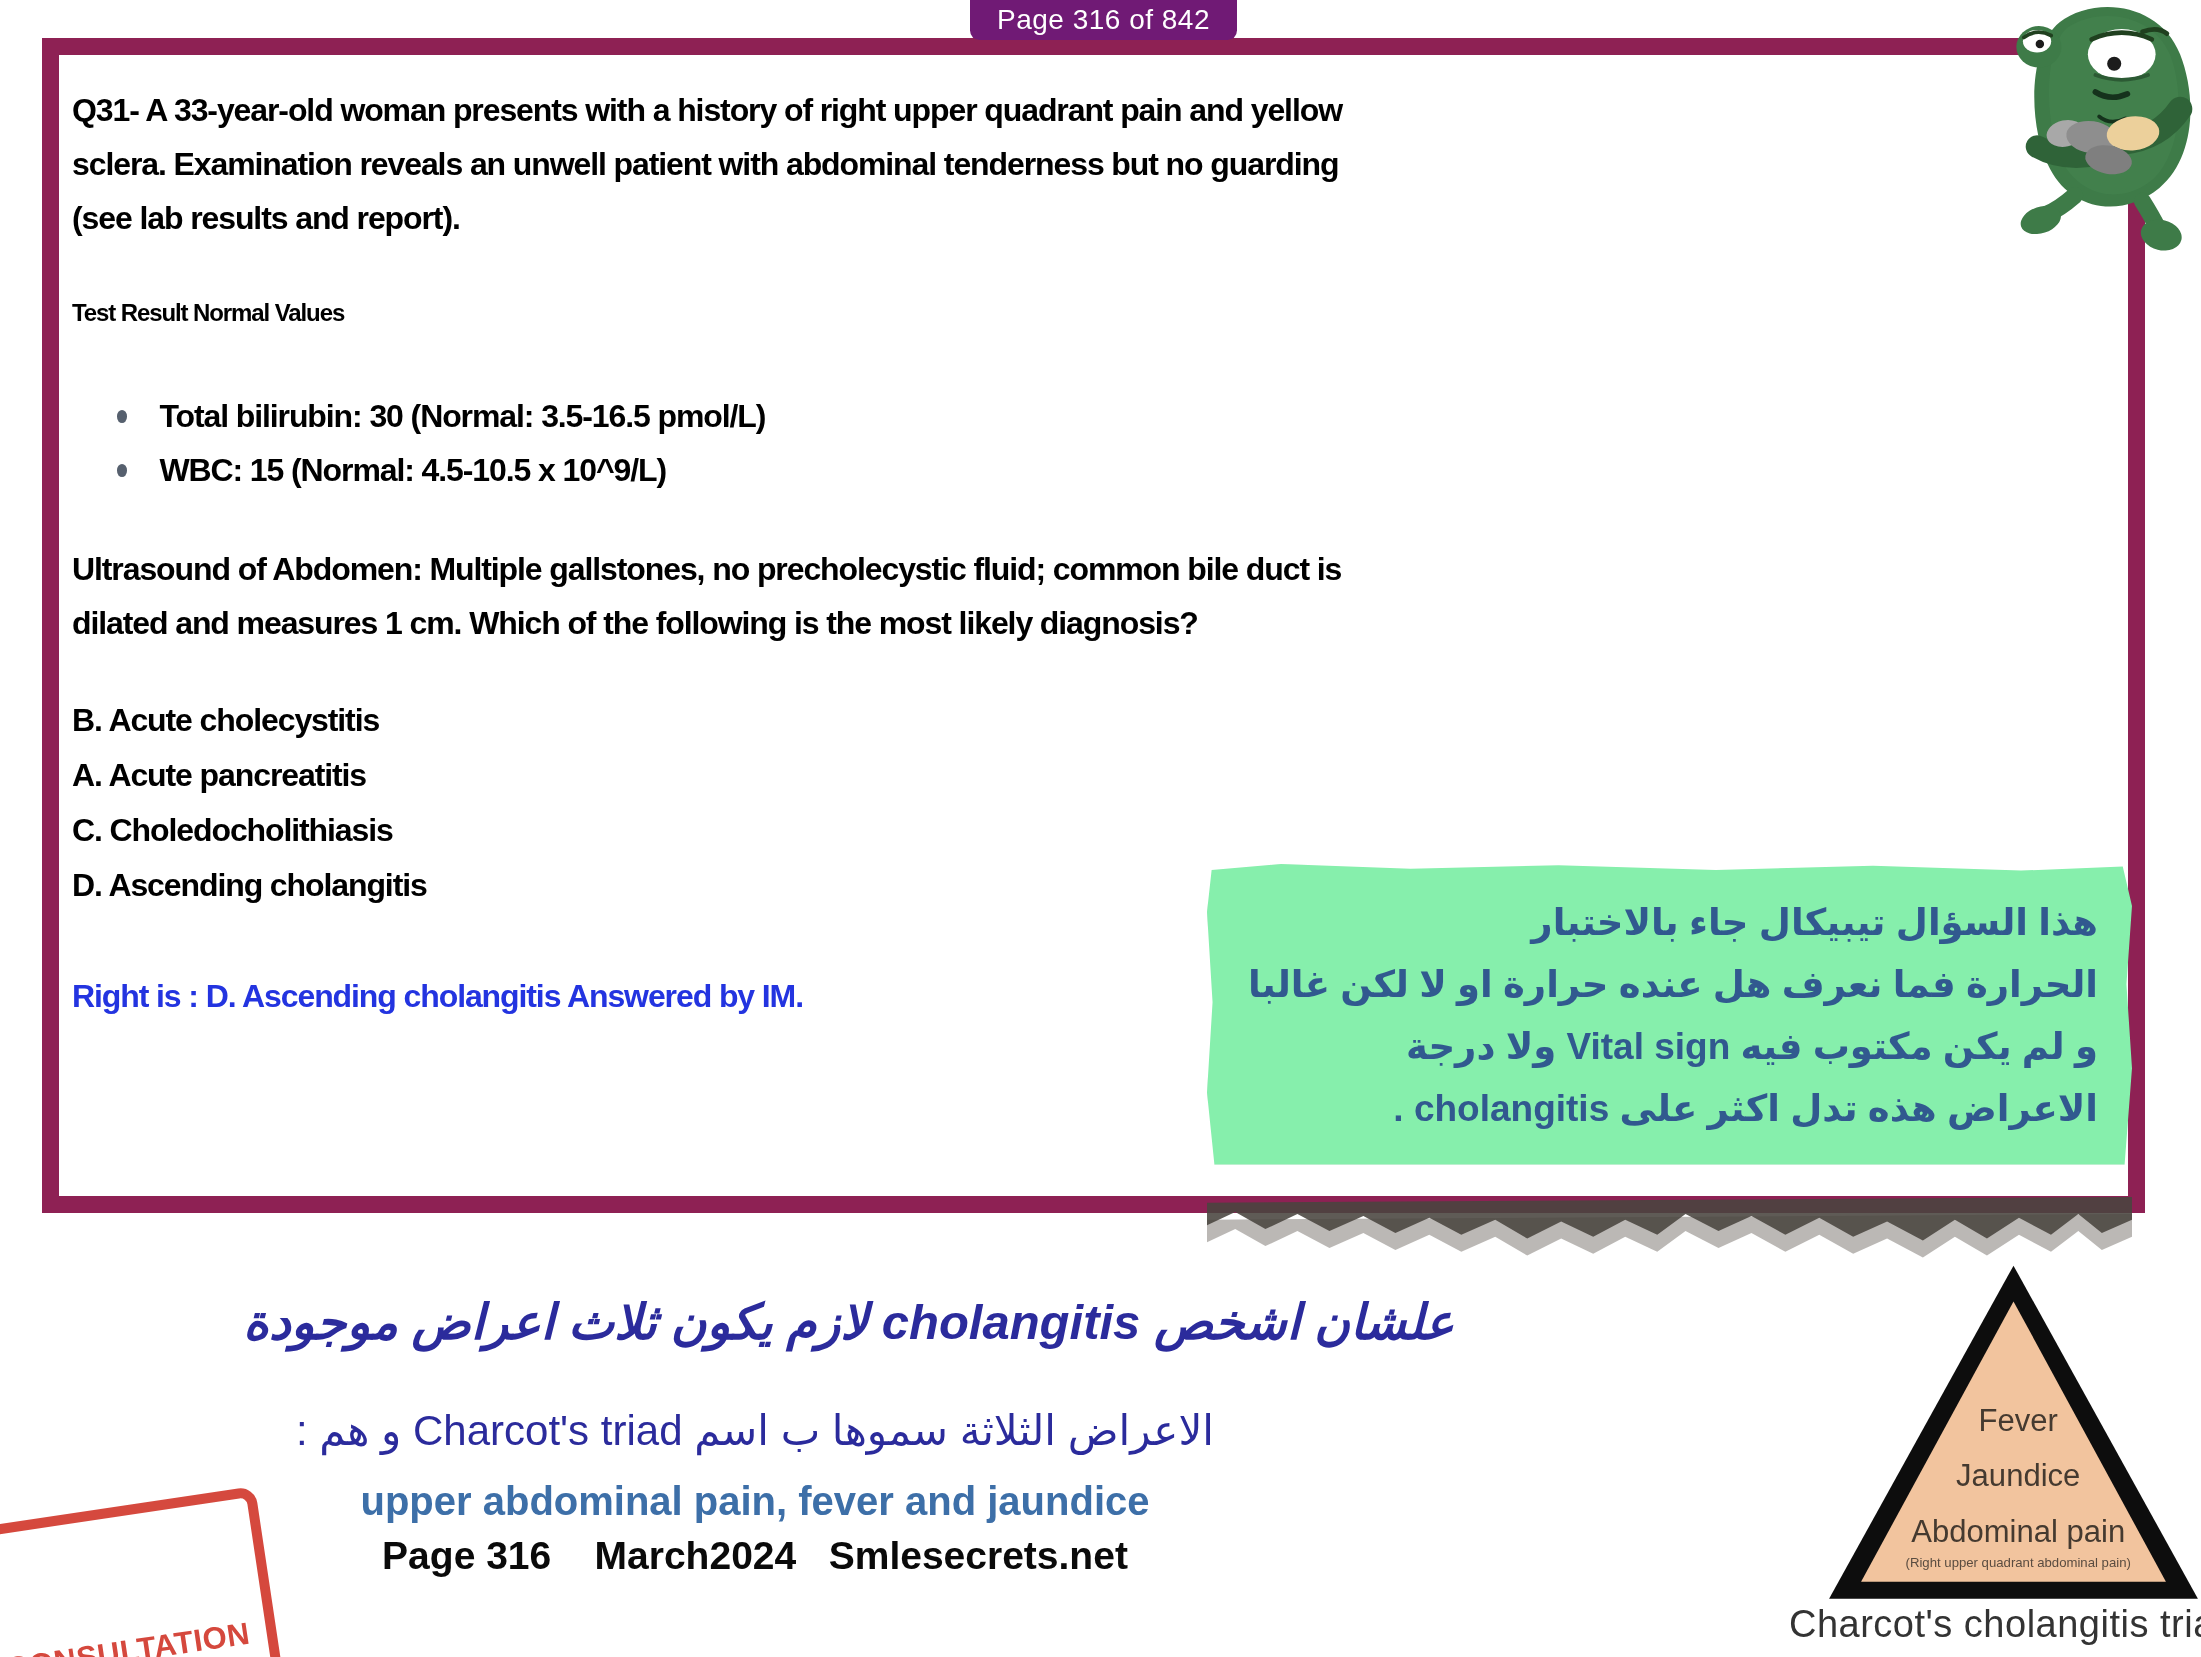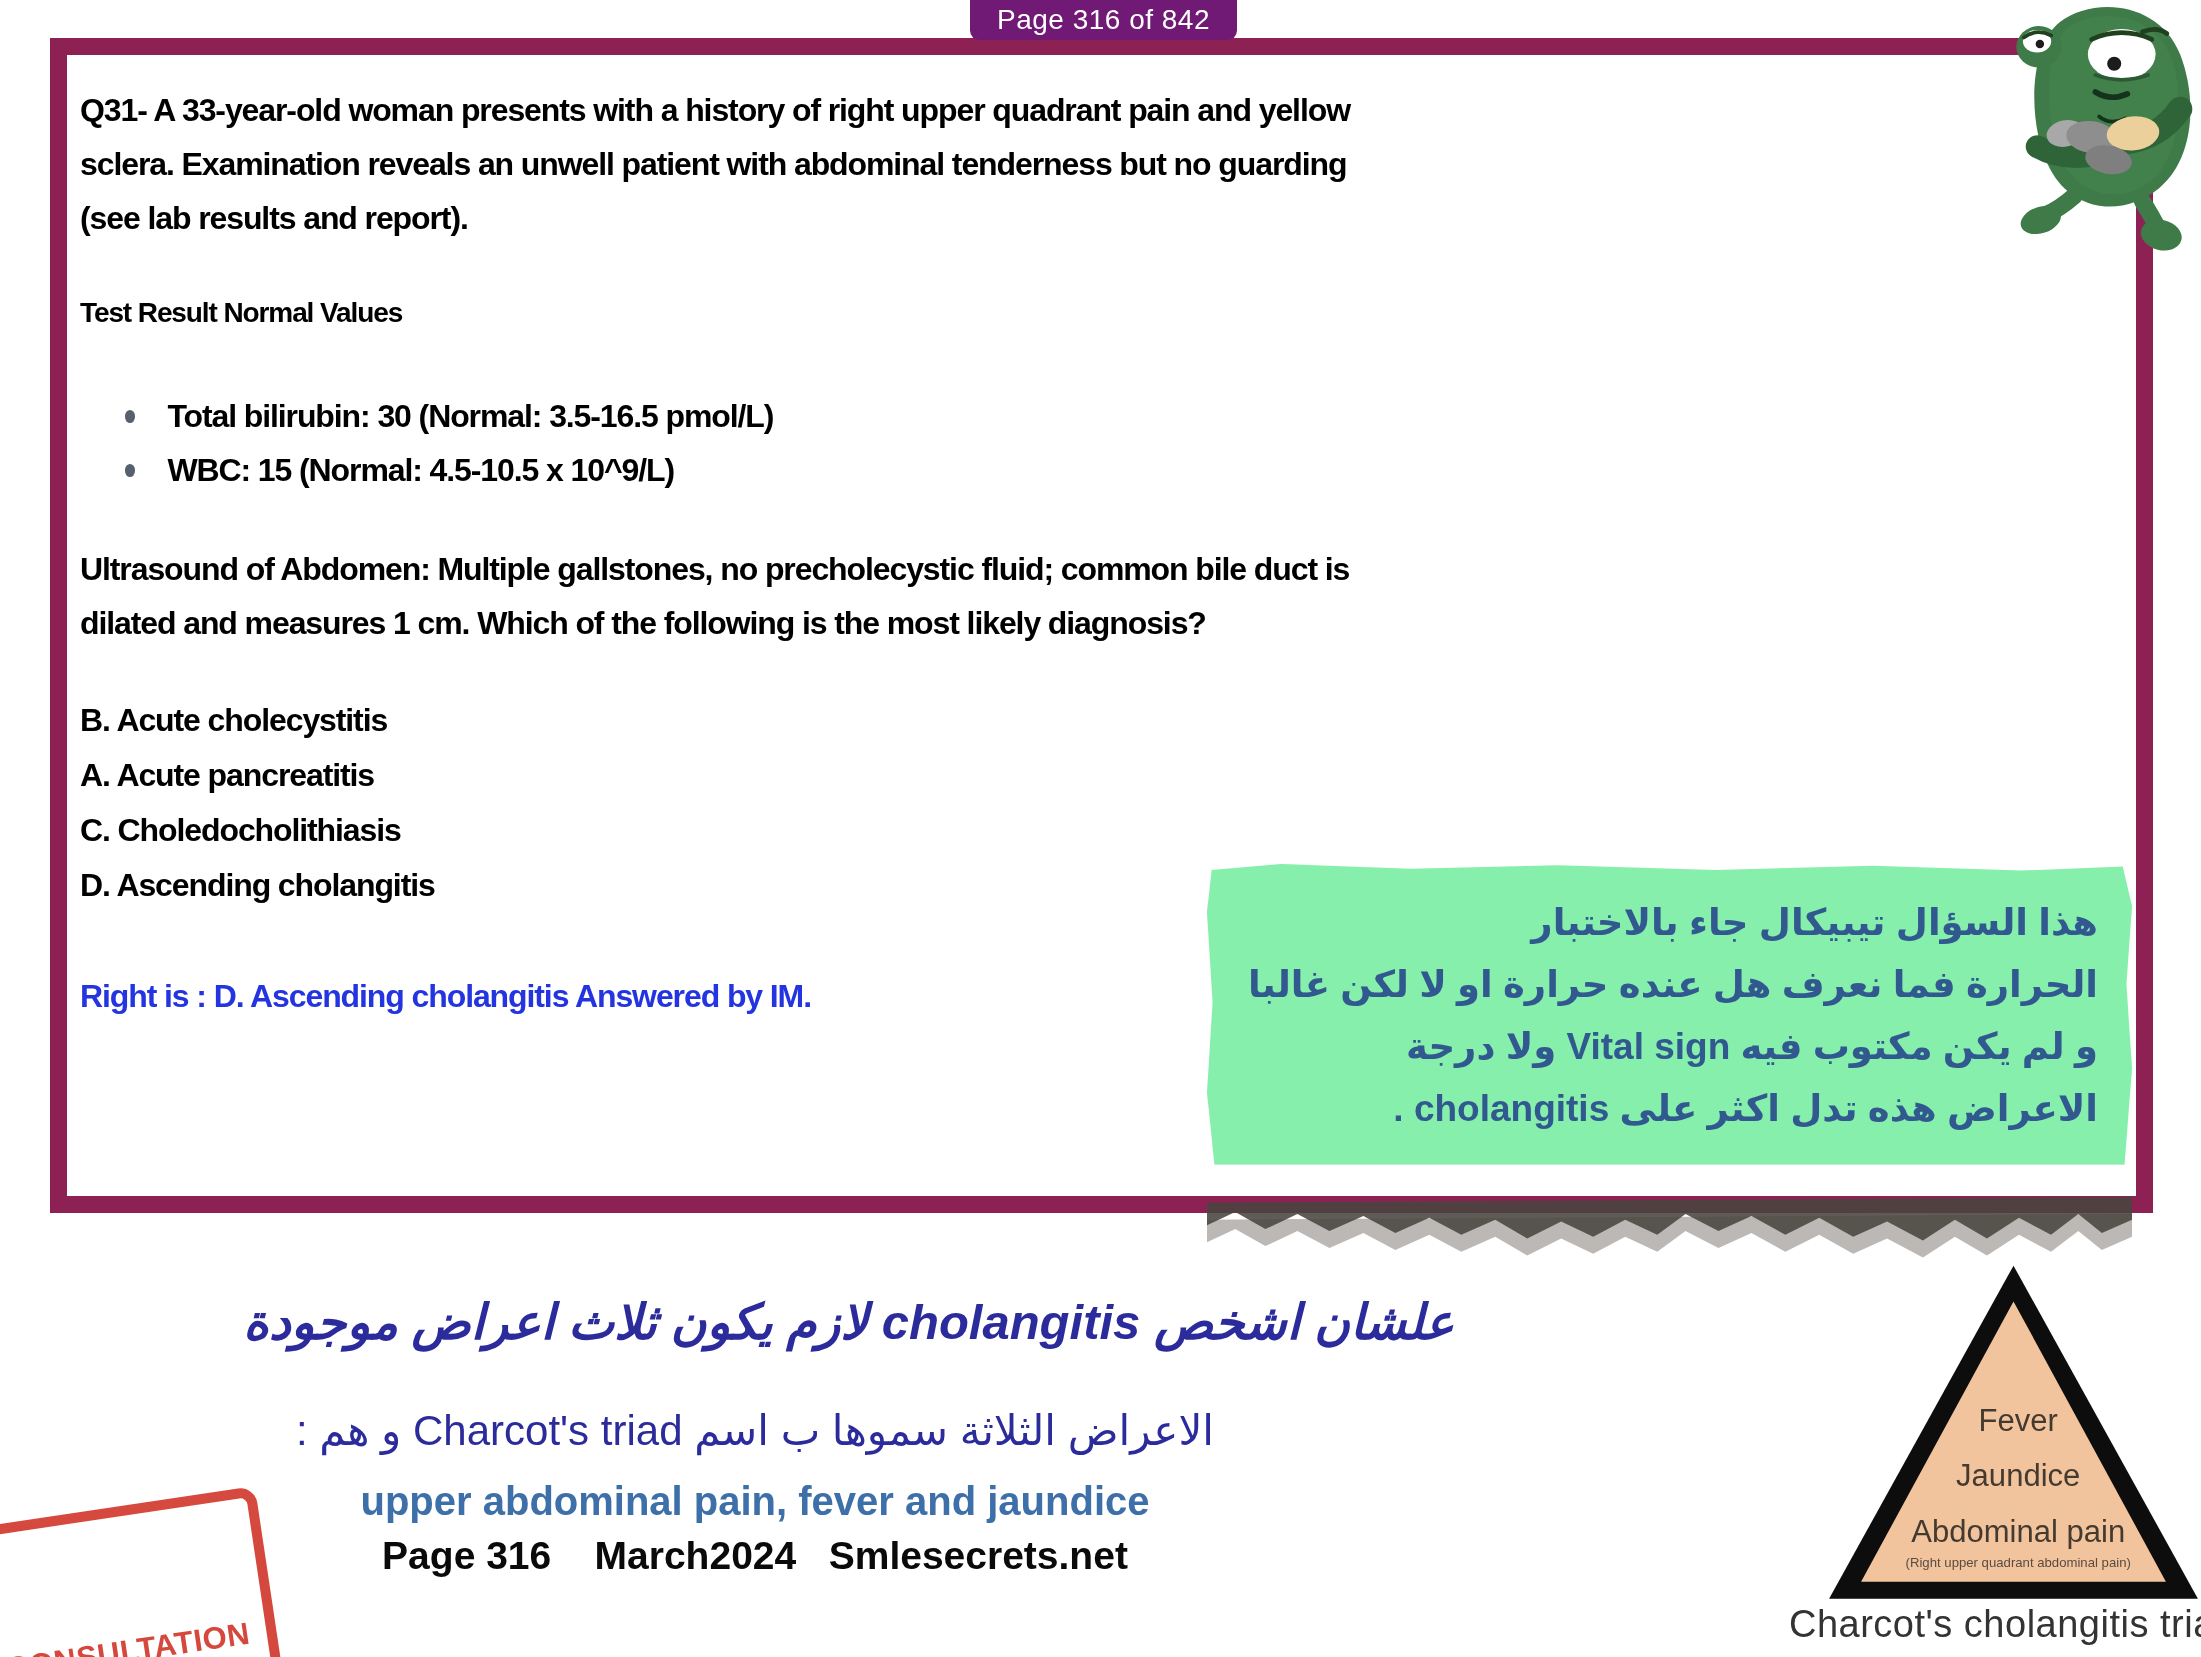--- a/index.html
+++ b/index.html
@@ -14,21 +14,21 @@
     font-size:28px;font-weight:500;display:flex;align-items:center;justify-content:center;
     z-index:6;letter-spacing:0.5px;
   }
   
   .qbox{
     position:absolute;left:42px;top:38px;width:2103px;height:1175px;
     border:17px solid #8e2154;background:#ffffff;box-sizing:border-box;z-index:1;
   }
   .qcontent{position:relative;padding:28px 28px 0 13px;color:#000;}
   .qline{font-size:32px;font-weight:bold;line-height:54px;letter-spacing:-1.1px;white-space:nowrap;}
-  .section-header{font-size:28px;font-weight:bold;line-height:54px;letter-spacing:-1.1px;margin-top:41px;}
+  .section-header{font-size:24px;font-weight:bold;line-height:54px;letter-spacing:-1.1px;margin-top:41px;}
   .bullets{margin-top:49px;}
   .bullet-row{display:flex;align-items:center;font-size:32px;font-weight:bold;line-height:54px;letter-spacing:-1.1px;white-space:nowrap;}
   .bullet-row::before{content:"";flex:0 0 auto;width:10.4px;height:13px;border-radius:50%;background:#56606e;margin:0 32px 0 45px;}
   .ultra{margin-top:45px;}
   .options{margin-top:43px;}
   .option-line{font-size:32px;font-weight:bold;line-height:55px;letter-spacing:-1.1px;white-space:nowrap;}
   .answer{font-size:32px;font-weight:bold;line-height:55px;letter-spacing:-1.1px;margin-top:56px;white-space:nowrap;}
   
   .note{position:absolute;left:1207px;top:864px;width:925px;z-index:4;}
   .note-paper{
@@ -61,21 +61,21 @@
   
   .mascot{position:absolute;left:2001px;top:-3.8px;width:201px;height:256px;z-index:5;}
 </style>
 </head>
 <body>
 
 <div class="canvas">
 
   <div class="page-badge" style="background: #701a75;">Page 316 of 842</div>
 
-  <div class="qbox" style="border-color: rgb(142, 33, 84); margin-left: 8px;">
+  <div class="qbox" style="border-color: rgb(142, 33, 84);">
     <div class="qcontent">
       <div>
           <div class="qline">Q31- A 33-year-old woman presents with a history of right upper quadrant pain and yellow</div>
           <div class="qline">sclera. Examination reveals an unwell patient with abdominal tenderness but no guarding</div>
           <div class="qline">(see lab results and report).</div>
         </div>
       <div class="section-header">Test Result Normal Values</div>
       <div class="bullets">
           <div class="bullet-row">Total bilirubin: 30 (Normal: 3.5-16.5 pmol/L)</div>
           <div class="bullet-row">WBC: 15 (Normal: 4.5-10.5 x 10^9/L)</div>

